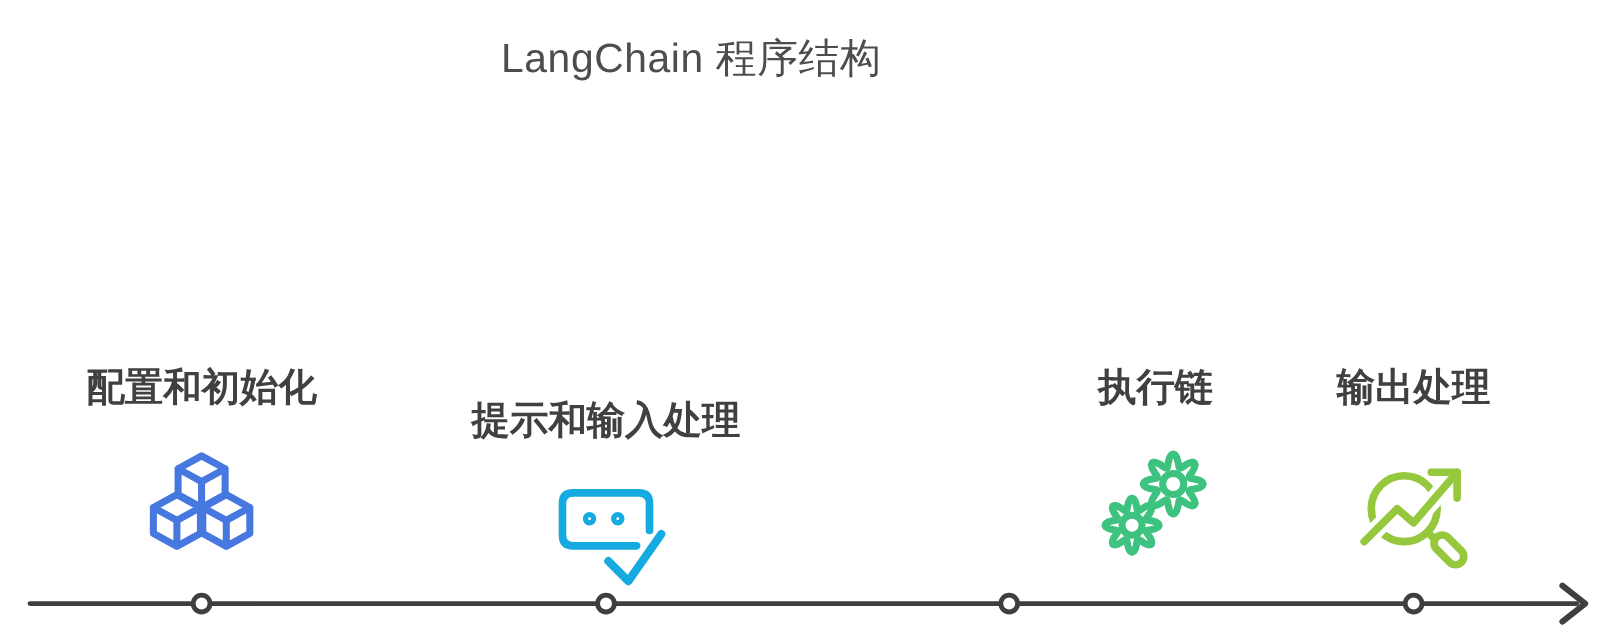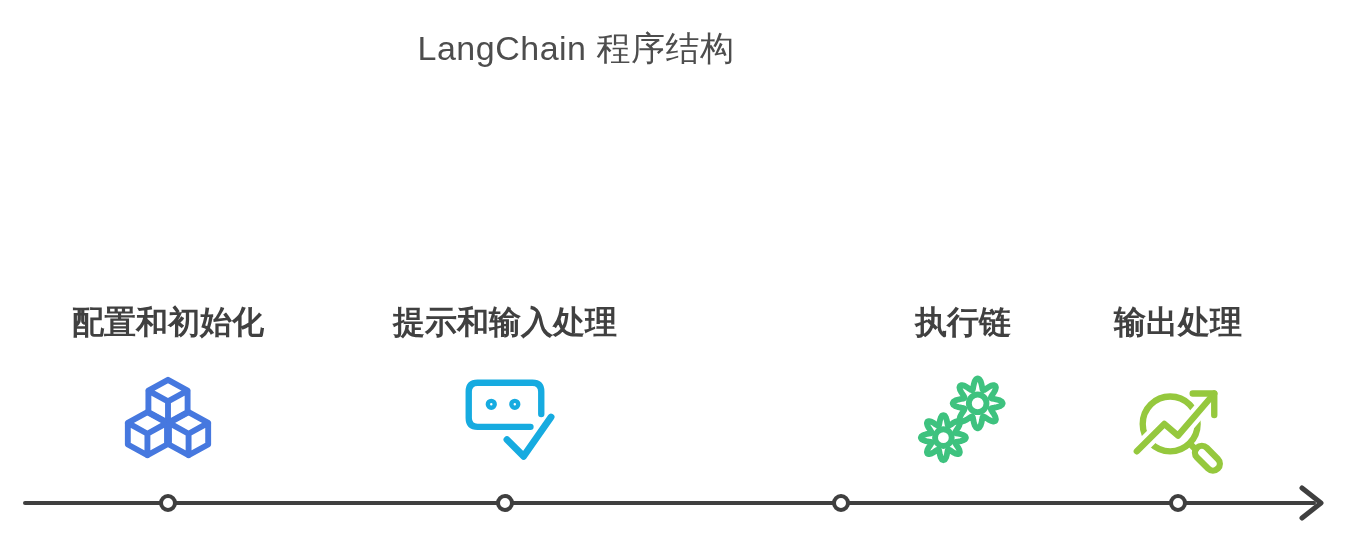--- a/index.html
+++ b/index.html
@@ -36,21 +36,21 @@
   <div class="step-label">配置和初始化</div>
   <div class="step-icon">
     <svg width="98" height="98" viewBox="0 0 100 100" fill="none" stroke="currentColor" stroke-width="6" stroke-linejoin="round" stroke-linecap="round">
       <path d="M50,9 L70,20 L70,42 L50,53 L30,42 L30,20 Z M30,20 L50,31 L70,20 M50,31 L50,53"></path>
       <path d="M29,42 L49,53 L49,75 L29,86 L9,75 L9,53 Z M9,53 L29,64 L49,53 M29,64 L29,86"></path>
       <path d="M71,42 L91,53 L91,75 L71,86 L51,75 L51,53 Z M51,53 L71,64 L91,53 M71,64 L71,86"></path>
     </svg>
   </div>
 </div>
 
-<div class="step" id="step-1" style="color: rgb(22, 171, 224);">
+<div class="step" id="step-1" style="color: rgb(22, 171, 224); margin-top: 28px;">
   <div class="step-label">提示和输入处理</div>
   <div class="step-icon">
     <svg width="98" height="98" viewBox="0 0 100 100" fill="none" stroke="currentColor" stroke-width="6.5" stroke-linejoin="round" stroke-linecap="round">
       <path d="M76,57 L22,57 Q13,57 13,48 L13,21 Q13,12 22,12 L78,12 Q87,12 87,21 L87,44"></path>
       <circle cx="36" cy="34" r="3.5" stroke-width="4.5"></circle>
       <circle cx="60" cy="34" r="3.5" stroke-width="4.5"></circle>
       <path d="M52,70 L69,87 L97,47" stroke-width="7"></path>
     </svg>
   </div>
 </div>

